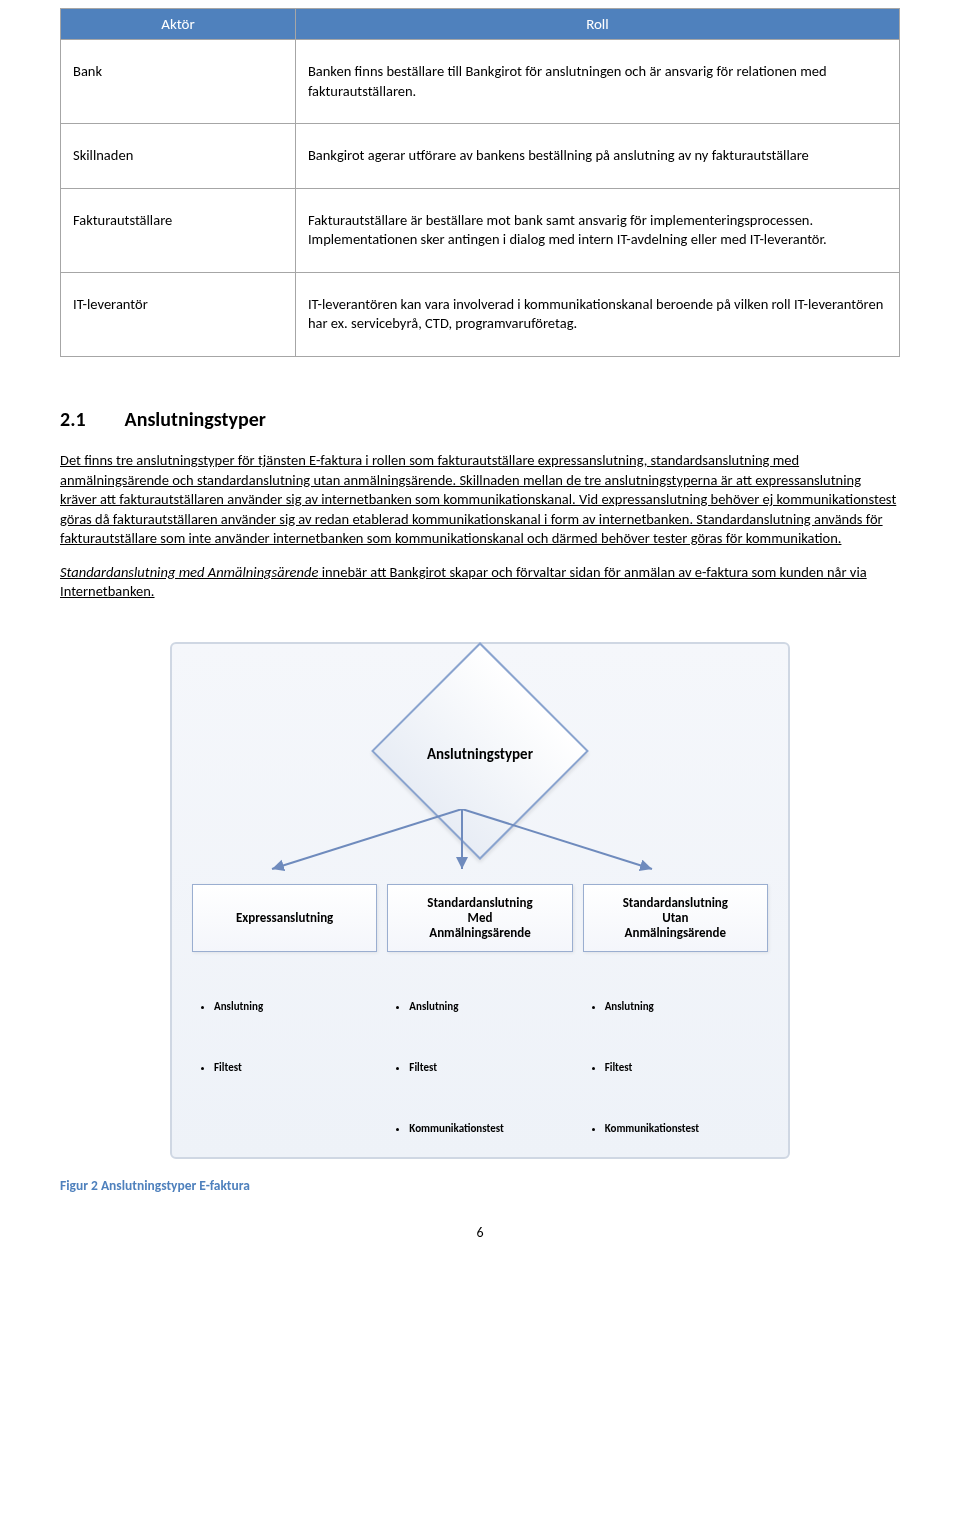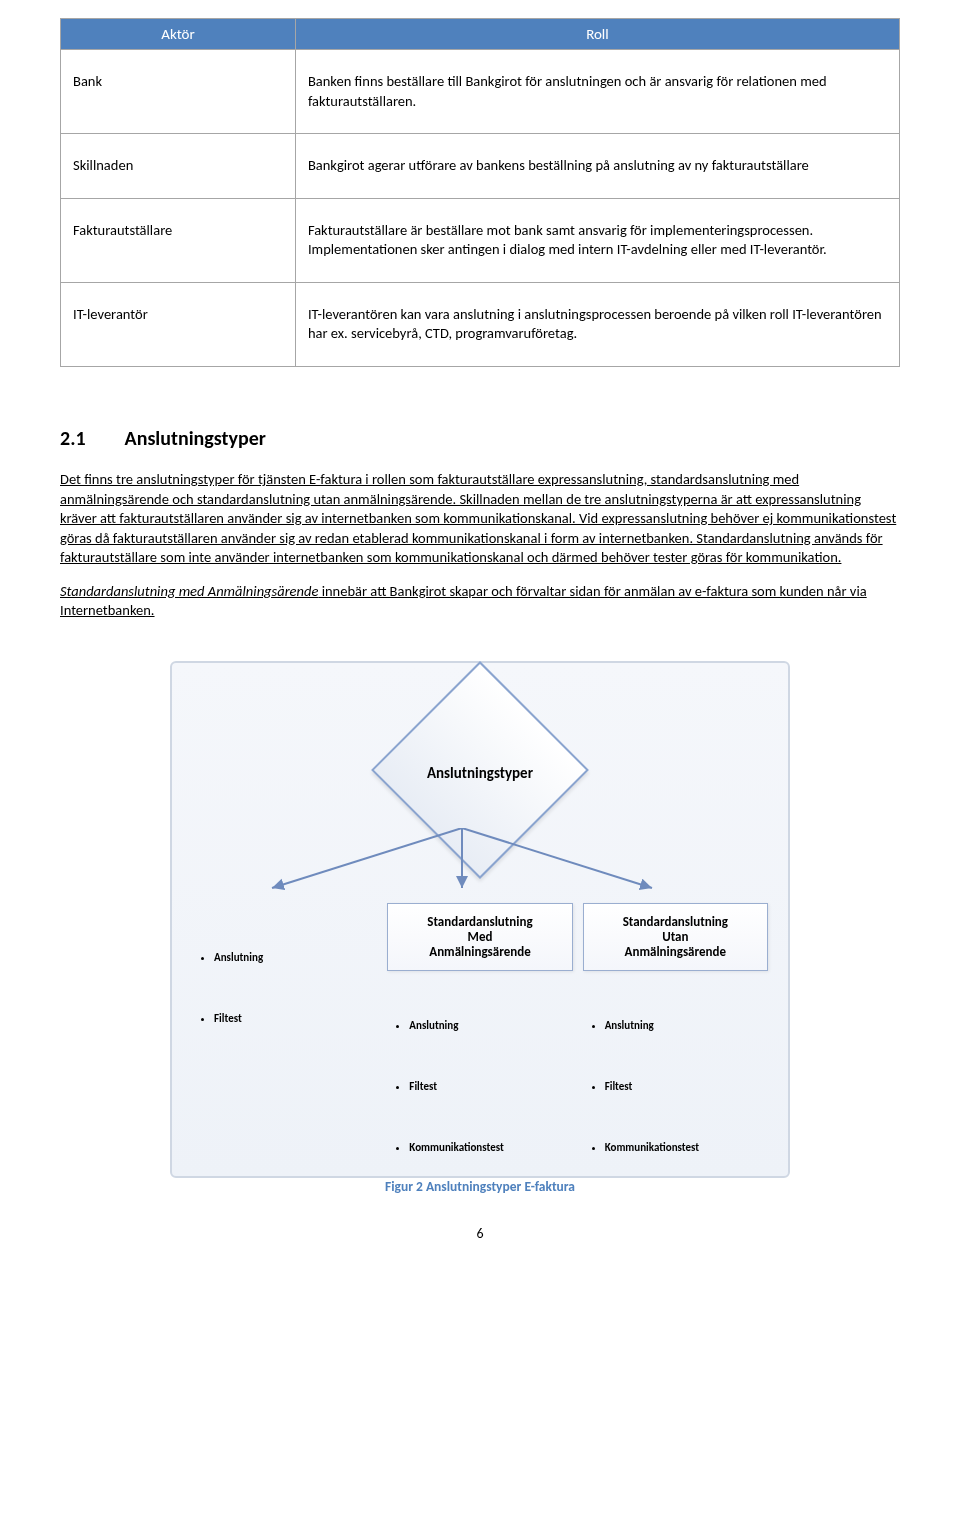--- a/index.html
+++ b/index.html
@@ -10,21 +10,21 @@
     color: #000;
     background: #fff;
     width: 960px;
   }
   .page {
     padding: 0 60px 40px 60px;
   }
   table.roles {
     width: 100%;
     border-collapse: collapse;
-    margin-top: 18px;
+    margin-top: 8px;
   }
   table.roles th {
     background: #4f81bd;
     color: #fff;
     font-weight: normal;
     text-align: center;
     padding: 6px 10px;
     border: 1px solid #a6a6a6;
     font-size: 15px;
   }
@@ -39,21 +39,20 @@
     width: 28%;
   }
   h2.section {
     font-size: 20px;
     font-weight: bold;
     margin: 50px 0 20px 0;
   }
   h2.section .num {
     display: inline-block;
     width: 60px;
-    margin-top: 9px;
   }
   p.body {
     font-size: 14.5px;
     line-height: 1.35;
     margin: 0 0 14px 0;
     text-align: left;
     text-decoration: underline;
   }
   .diagram-wrap {
     margin: 40px auto 0 auto;
@@ -123,24 +122,24 @@
     margin-top: 48px;
   }
   .connectors {
     position: absolute;
     left: 0; right: 0;
     top: 165px;
     height: 70px;
     pointer-events: none;
   }
   .caption {
-    text-align: center;
     color: #4f81bd;
     font-weight: bold;
     font-size: 13.5px;
+    margin-top: 18px;
   }
   .pagenum {
     text-align: center;
     font-size: 14px;
     margin-top: 30px;
   }
   em.under { font-style: italic; }
 </style>
 </head>
 <body>
@@ -162,21 +161,21 @@
       <tr>
         <td class="actor">Skillnaden</td>
         <td>Bankgirot agerar utförare av bankens beställning på anslutning av ny fakturautställare</td>
       </tr>
       <tr>
         <td class="actor">Fakturautställare</td>
         <td>Fakturautställare är beställare mot bank samt ansvarig för implementeringsprocessen. Implementationen sker antingen i dialog med intern IT-avdelning eller med IT-leverantör.</td>
       </tr>
       <tr>
         <td class="actor">IT-leverantör</td>
-        <td>IT-leverantören kan vara anslutning i anslutningsprocessen beroende på vilken roll IT-leverantören har ex. servicebyrå, CTD, programvaruföretag.</td>
+        <td>IT-leverantören kan vara involverad i kommunikationskanal beroende på vilken roll IT-leverantören har ex. servicebyrå, CTD, programvaruföretag.</td>
       </tr>
     </tbody>
   </table>
 
   <h2 class="section">
     <span class="num">2.1</span>
     <span>Anslutningstyper</span>
   </h2>
 
   <p class="body">Det finns tre anslutningstyper för tjänsten E-faktura i rollen som fakturautställare expressanslutning, standardsanslutning med anmälningsärende och standardanslutning utan anmälningsärende. Skillnaden mellan de tre anslutningstyperna är att expressanslutning kräver att fakturautställaren använder sig av internetbanken som kommunikationskanal. Vid expressanslutning behöver ej kommunikationstest göras då fakturautställaren använder sig av redan etablerad kommunikationskanal i form av internetbanken. Standardanslutning används för fakturautställare som inte använder internetbanken som kommunikationskanal och därmed behöver tester göras för kommunikation.</p>
@@ -199,20 +198,21 @@
           <path d="M0,0 L6,3 L0,6 Z" fill="#6f8bbd"></path>
         </marker>
       </defs>
       <path d="M290 0 L100 60" stroke="#6f8bbd" stroke-width="2" fill="none" marker-end="url(#arrow)"></path>
       <path d="M290 0 L290 60" stroke="#6f8bbd" stroke-width="2" fill="none" marker-end="url(#arrow)"></path>
       <path d="M290 0 L480 60" stroke="#6f8bbd" stroke-width="2" fill="none" marker-end="url(#arrow)"></path>
     </svg>
 
     <div class="branches">
       <div class="branch">
+        <div class="branch-box">Expressanslutning</div>
         <ul>
           <li>Anslutning</li>
           <li>Filtest</li>
         </ul>
       </div>
       <div class="branch">
         <div class="branch-box" style="white-space:pre-line">Standardanslutning
 Med
 Anmälningsärende</div>
         <ul>

